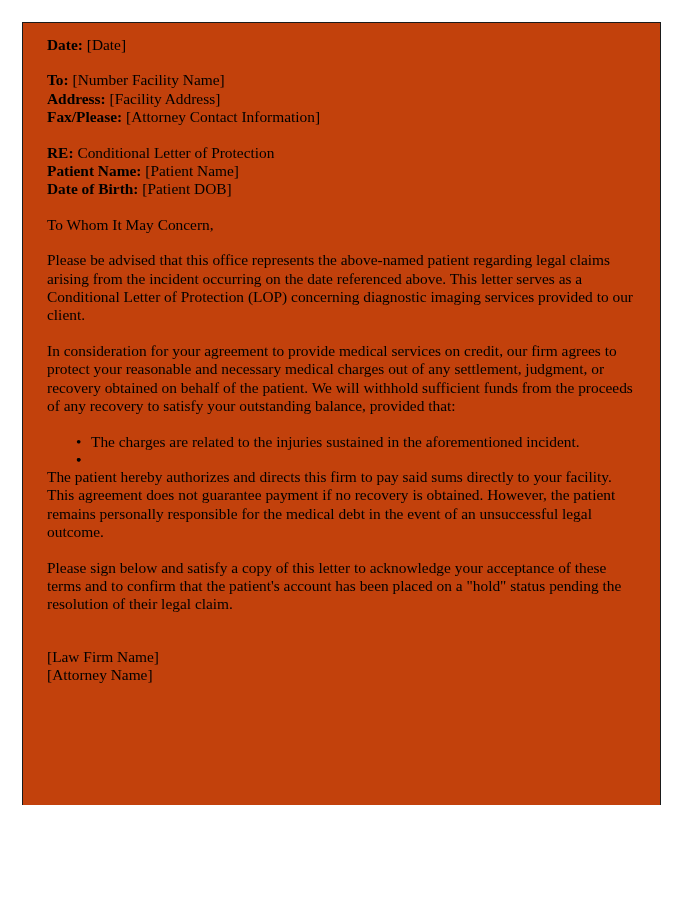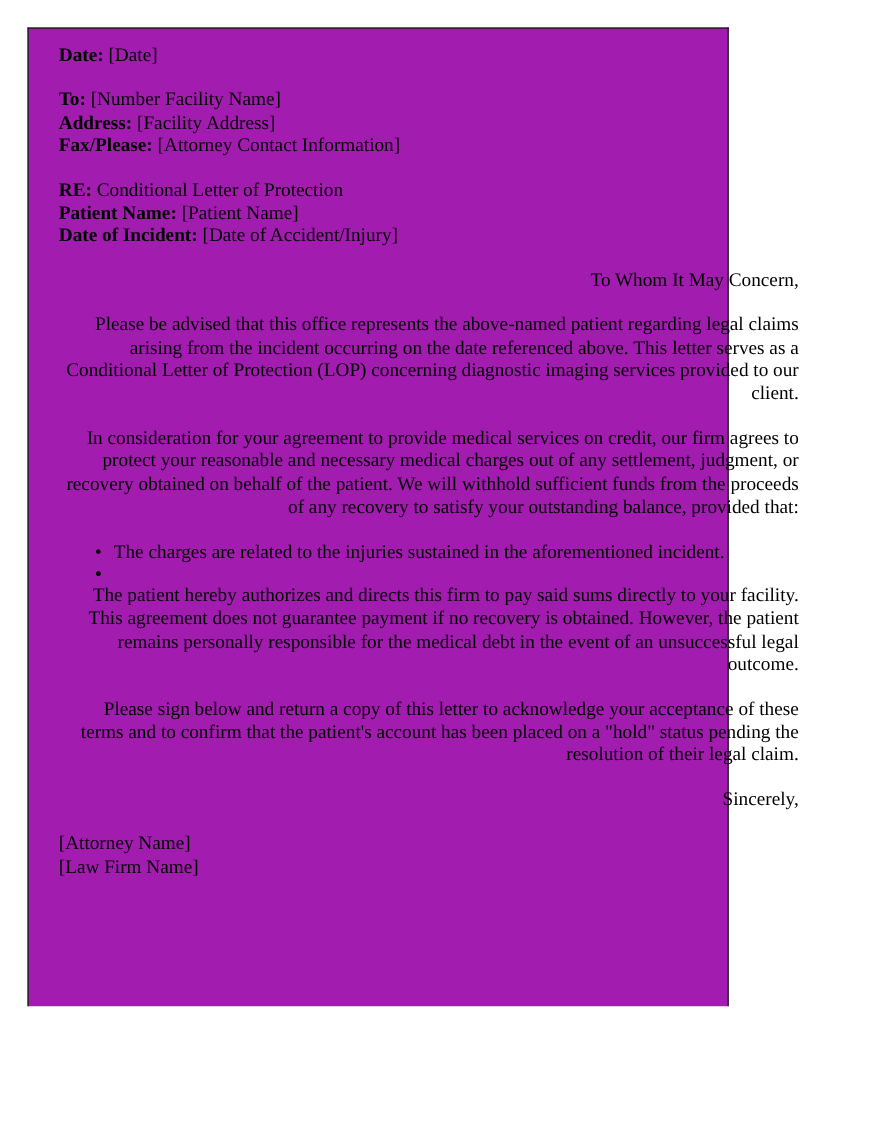--- a/index.html
+++ b/index.html
@@ -12,28 +12,28 @@
     height: 900px;
     overflow: hidden;
     font-family: "Liberation Serif", "DejaVu Serif", serif;
     color: #000000;
   }
 
   #page {
     position: absolute;
     left: 22px;
     top: 22px;
-    width: 561px;           
+    width: 639px;           
     height: 783px;          
     border-left: 1.5px solid #1b1b1b;
     border-right: 1.5px solid #1b1b1b;
     border-top: 1.5px solid #1b1b1b;
     border-bottom: none;
     box-sizing: border-box;
-    background: #a21caf;
+    background: #c2410c;
   }
 
   #content {
     position: absolute;
     left: 24px;             
     top: 13px;
     width: 592px;
     font-size: 15.4px;
     line-height: 18.4px;
   }
@@ -46,21 +46,21 @@
   .line {
     white-space: normal;
   }
 
   .lbl {
     font-weight: bold;
   }
 
   p.para {
     margin: 0;
-    text-align: right;
+    text-align: left;
   }
 
   ul.bullets {
     margin: 0;
     padding: 0;
     list-style: none;
   }
   ul.bullets li {
     position: relative;
     padding-left: 44px;
@@ -105,22 +105,22 @@
     <div class="block">
       <div class="line">
         <span class="lbl">RE:</span>
         <span>Conditional Letter of Protection</span>
       </div>
       <div class="line">
         <span class="lbl">Patient Name:</span>
         <span>[Patient Name]</span>
       </div>
       <div class="line">
-        <span class="lbl">Date of Incident:</span>
-        <span>[Date of Accident/Injury]</span>
+        <span class="lbl">Date of Birth:</span>
+        <span>[Patient DOB]</span>
       </div>
     </div>
 
     <div class="gap-md"></div>
 
     <p class="para">To Whom It May Concern,</p>
 
     <div class="gap-md"></div>
 
     <p class="para">Please be advised that this office represents the above-named patient regarding legal claims arising from the incident occurring on the date referenced above. This letter serves as a Conditional Letter of Protection (LOP) concerning diagnostic imaging services provided to our client.</p>
@@ -143,27 +143,26 @@
         <span class="dot">•</span>
       </li>
     </ul>
 
     <div class="gap-md"></div>
 
     <p class="para">The patient hereby authorizes and directs this firm to pay said sums directly to your facility. This agreement does not guarantee payment if no recovery is obtained. However, the patient remains personally responsible for the medical debt in the event of an unsuccessful legal outcome.</p>
 
     <div class="gap-md"></div>
 
-    <p class="para">Please sign below and return a copy of this letter to acknowledge your acceptance of these terms and to confirm that the patient's account has been placed on a "hold" status pending the resolution of their legal claim.</p>
+    <p class="para">Please sign below and satisfy a copy of this letter to acknowledge your acceptance of these terms and to confirm that the patient's account has been placed on a "hold" status pending the resolution of their legal claim.</p>
 
     <div class="gap-md"></div>
 
-    <p class="para">Sincerely,</p>
 
     <div class="gap-md"></div>
 
     <div class="block">
+      <div class="line">[Law Firm Name]</div>
       <div class="line">[Attorney Name]</div>
-      <div class="line">[Law Firm Name]</div>
     </div>
 
   </div>
 </div>
 
 </body></html>

